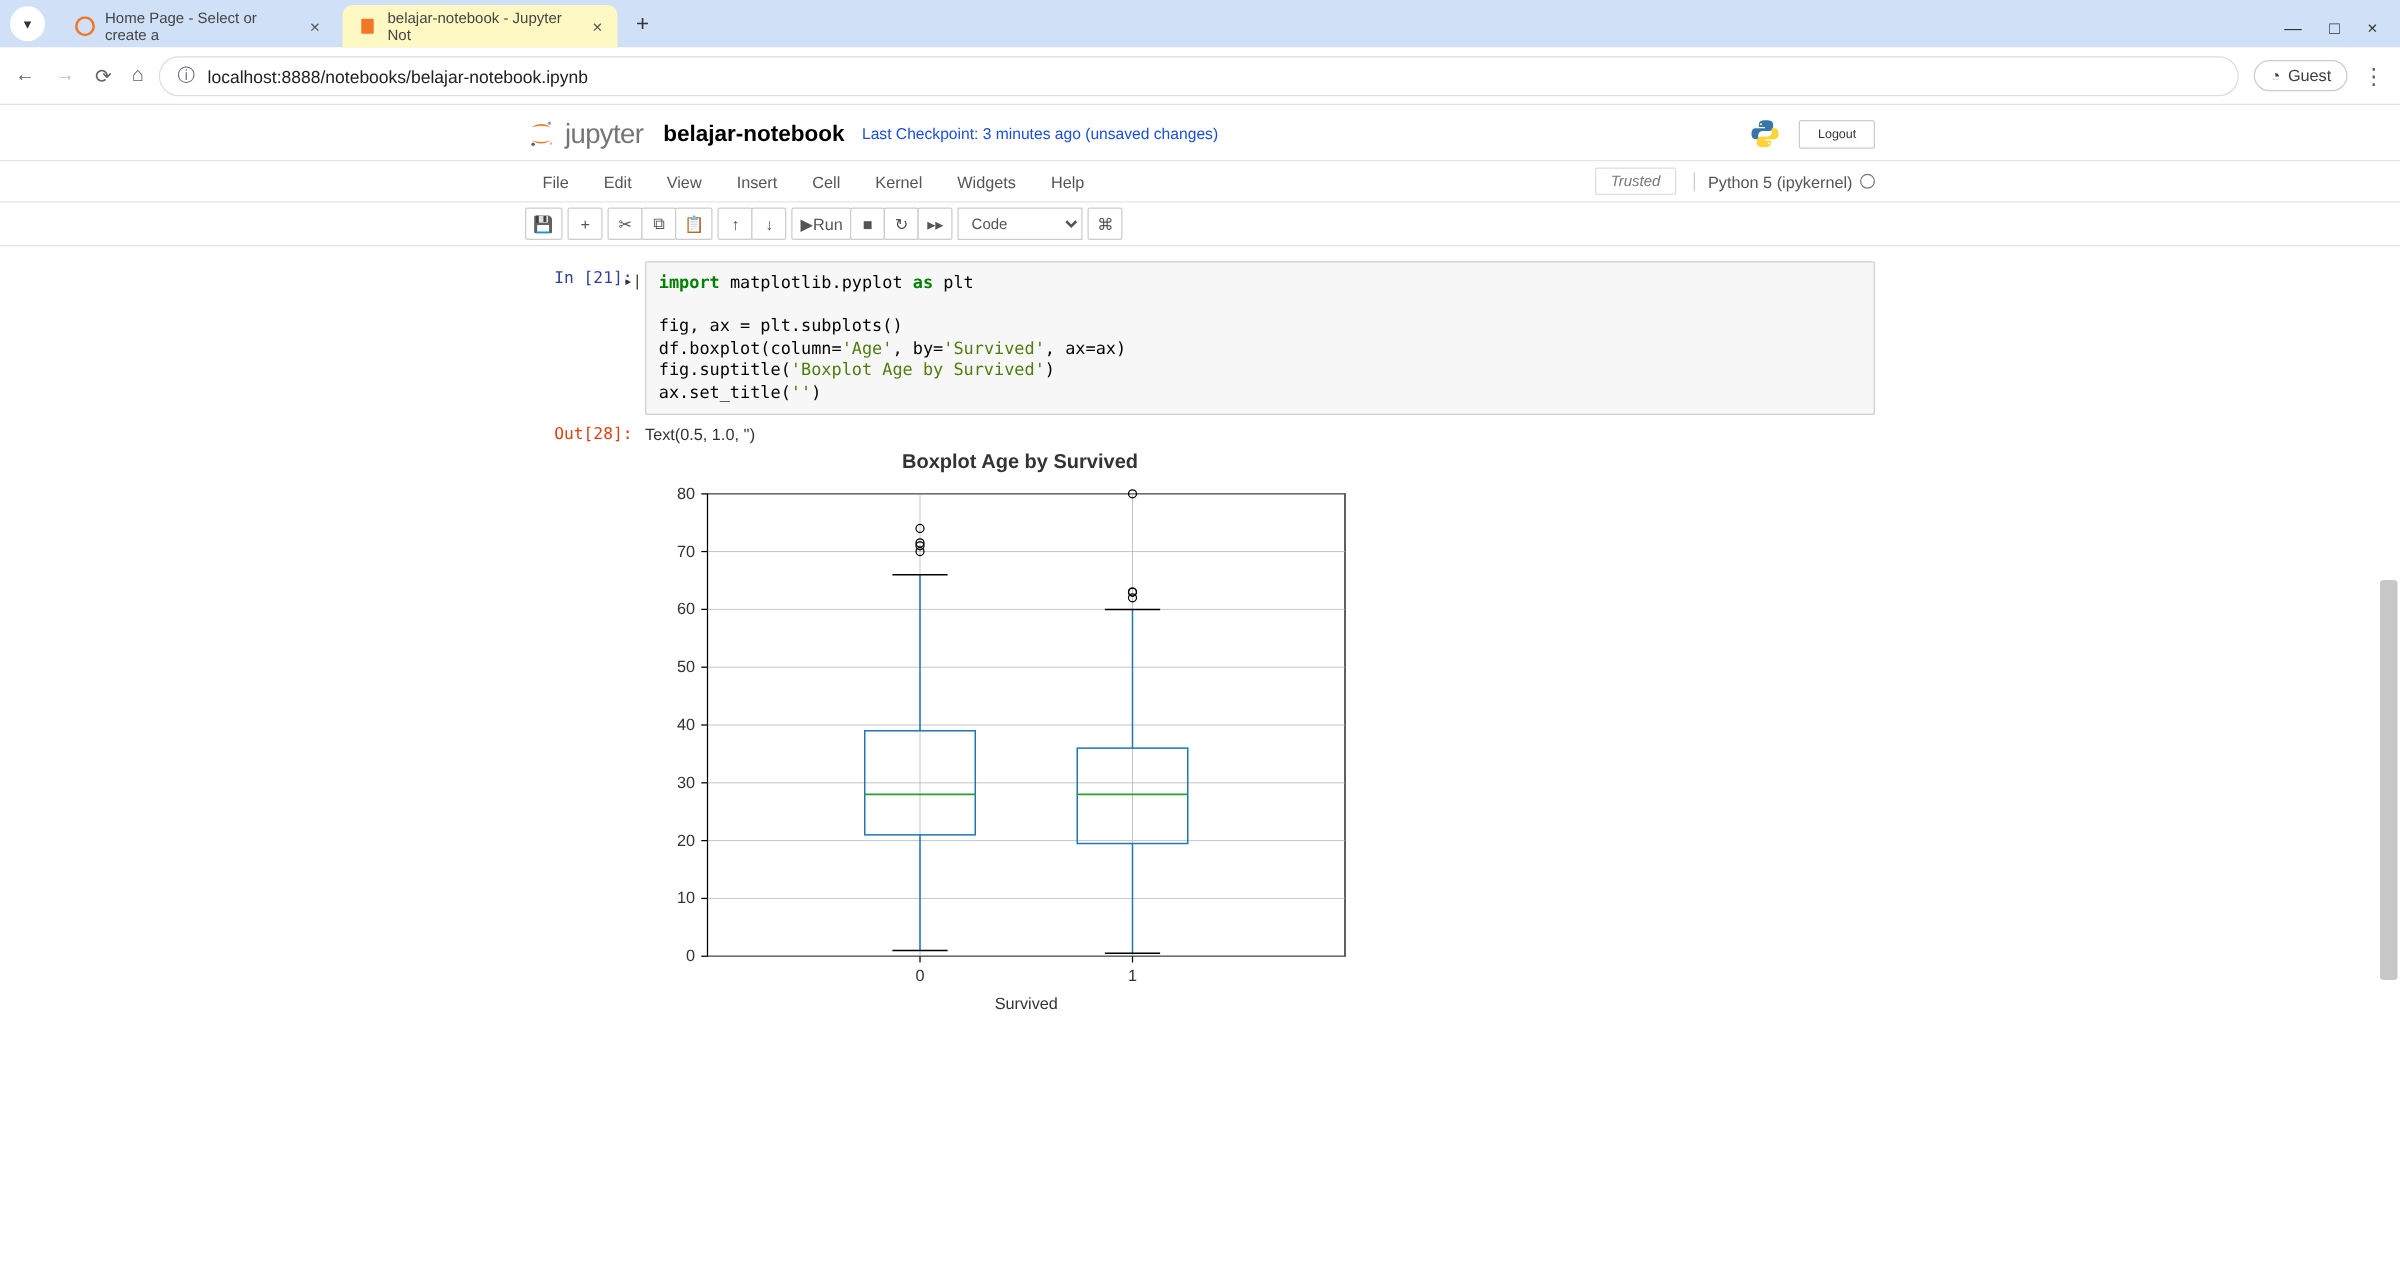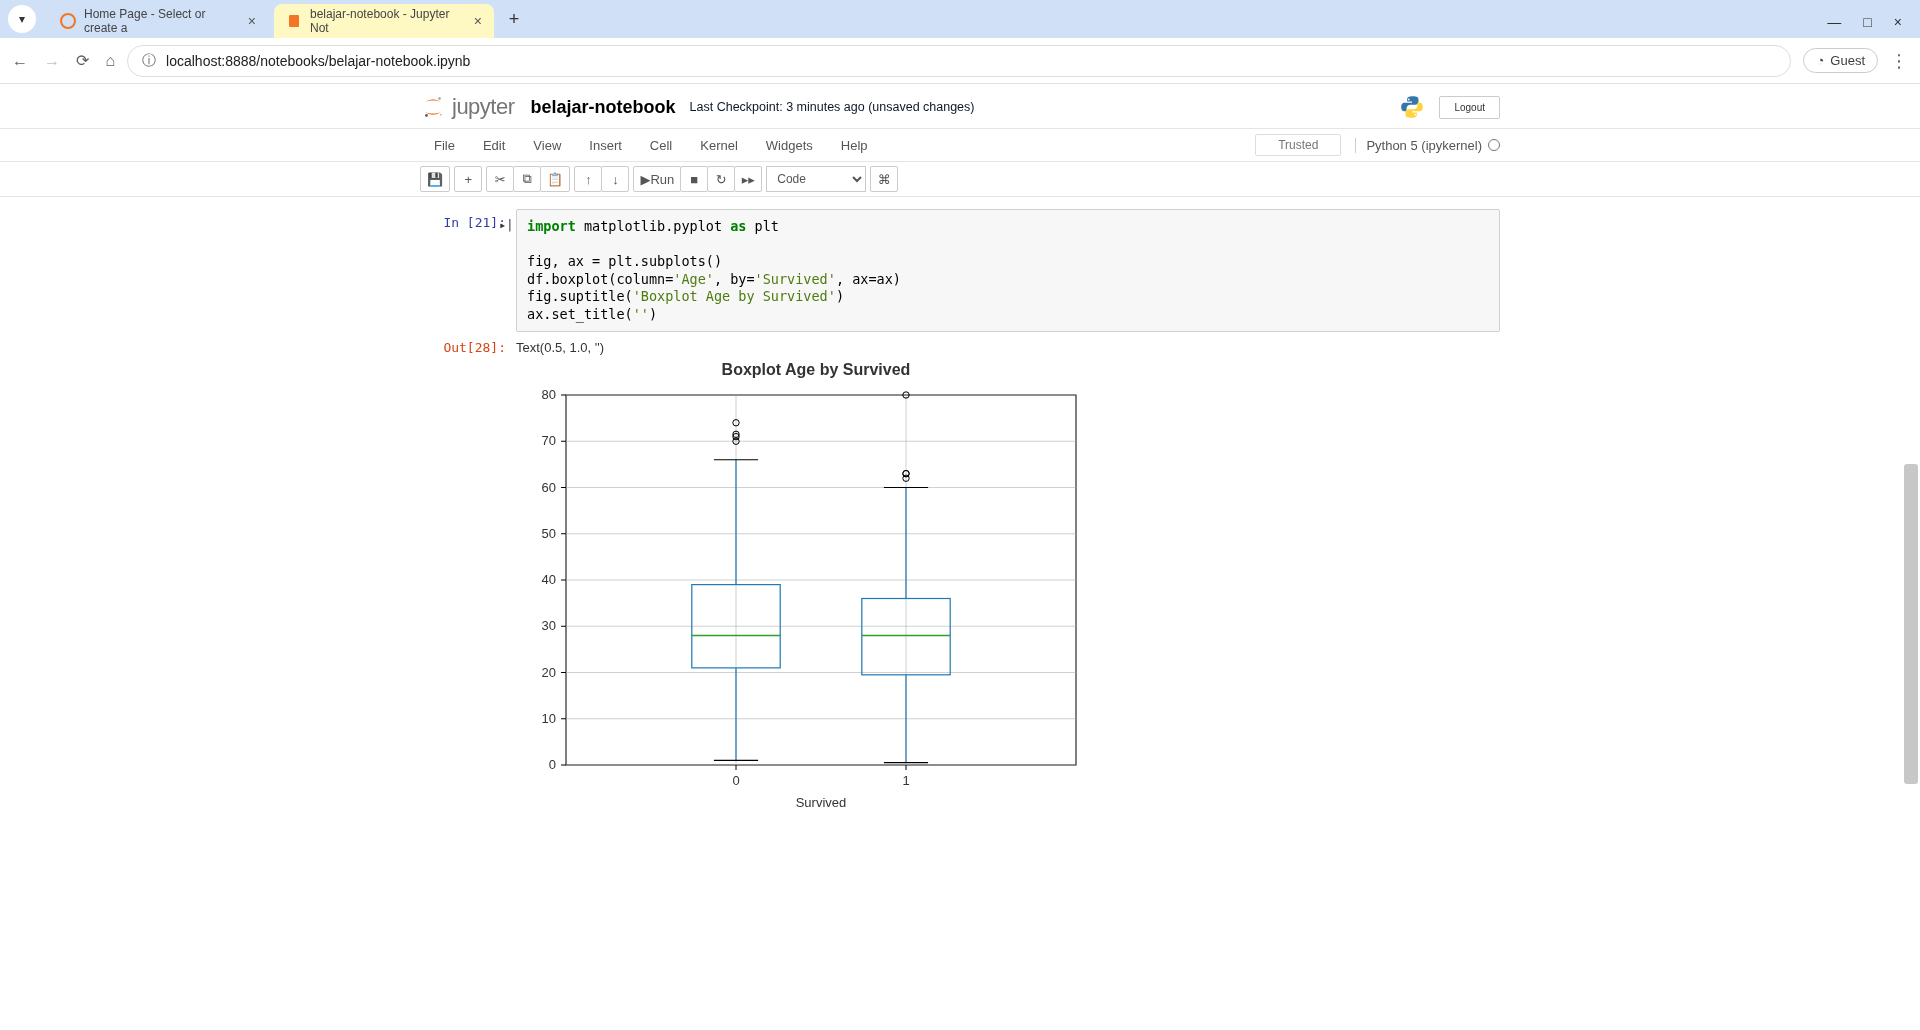--- a/index.html
+++ b/index.html
@@ -18,28 +18,28 @@
   .addr-bar { height: 46px; background: #fff; border-bottom: 1px solid #e0e0e0; display: flex; align-items: center; padding: 0 12px; gap: 12px; }
   .nav-icons { display: flex; gap: 16px; align-items: center; color: #5f6368; font-size: 16px; }
   .addr-input { flex: 1; height: 32px; border: 1px solid #ddd; border-radius: 16px; display: flex; align-items: center; padding: 0 14px; gap: 10px; color: #5f6368; font-size: 14px; }
   .addr-input .url { color: #202124; }
   .guest-pill { border: 1px solid #ccc; border-radius: 16px; padding: 4px 12px; display: flex; align-items: center; gap: 6px; font-size: 13px; color: #3c4043; }
   .content { height: calc(1030px - 38px - 46px); overflow-y: auto; position: relative; }
   .jp-header { max-width: 1120px; margin: 0 auto; padding: 10px 20px 8px 20px; display: flex; align-items: center; gap: 10px; }
   .jp-logo { display: flex; align-items: center; gap: 6px; }
   .jp-logo-text { font-size: 22px; color: #757575; font-weight: 400; letter-spacing: -0.5px; }
   .nb-name { font-size: 18px; color: #000; font-weight: 600; margin-left: 6px; }
-  .checkpoint { font-size: 12.5px; color: #0f172a; margin-left: 4px; }
+  .checkpoint { font-size: 12.5px; color: #1d4ed8; margin-left: 4px; }
   .header-right { margin-left: auto; display: flex; align-items: center; gap: 14px; }
   .logout-btn { border: 1px solid #ccc; background: #fff; padding: 5px 14px; font-size: 10px; color: #333; border-radius: 2px; }
   .menubar-wrap { border-top: 1px solid #e5e5e5; border-bottom: 1px solid #e5e5e5; }
   .menubar { max-width: 1120px; margin: 0 auto; padding: 0 20px; display: flex; align-items: center; height: 32px; }
   .menubar .menu { padding: 6px 14px; font-size: 13px; color: #555; cursor: default; }
   .menubar-right { margin-left: auto; display: flex; align-items: center; gap: 14px; }
-  .trusted { border: 1px solid #ddd; padding: 3px 22px; font-size: 12px; color: #777; border-radius: 2px; }
+  .trusted { border: 1px solid #ddd; padding: 3px 12px; font-size: 12px; color: #777; border-radius: 2px; font-style: italic; }
   .kernel-ind { font-size: 13px; color: #555; border-left: 1px solid #ccc; padding-left: 10px; display: flex; align-items: center; gap: 6px;}
   .kernel-circle { width: 12px; height: 12px; border: 1.2px solid #777; border-radius: 50%; display: inline-block; }
   .toolbar-wrap { border-bottom: 1px solid #e5e5e5; }
   .toolbar { max-width: 1120px; margin: 0 auto; padding: 4px 20px; display: flex; align-items: center; gap: 4px; }
   .tb-btn { border: 1px solid #ccc; background: #fff; min-width: 28px; height: 26px; display: flex; align-items: center; justify-content: center; font-size: 13px; color: #555; border-radius: 2px; padding: 0 6px; }
   .tb-group { display: flex; }
   .tb-group .tb-btn + .tb-btn { margin-left: -1px; }
   .tb-select { height: 26px; border: 1px solid #ccc; font-size: 12px; padding: 0 6px; min-width: 100px; background: #fff; color: #555; }
   .nb-area { max-width: 1120px; margin: 0 auto; padding: 10px 20px 40px 20px; }
   .cell { display: flex; margin-top: 2px; }

